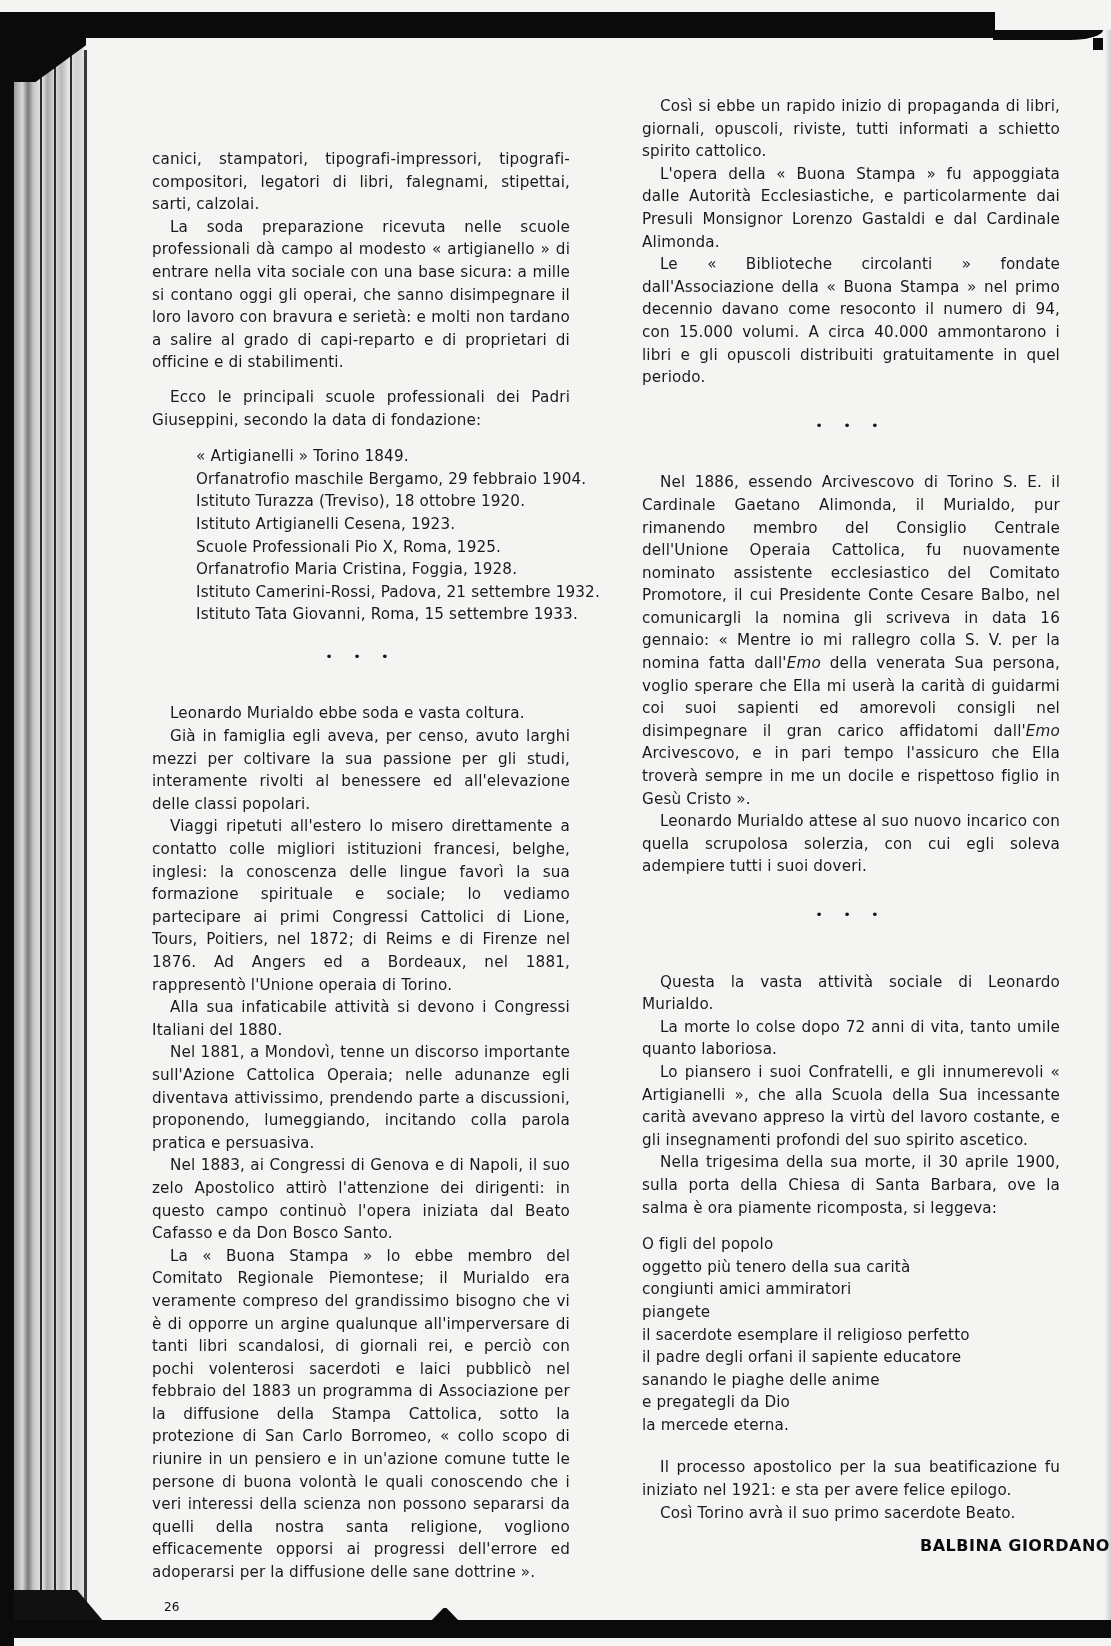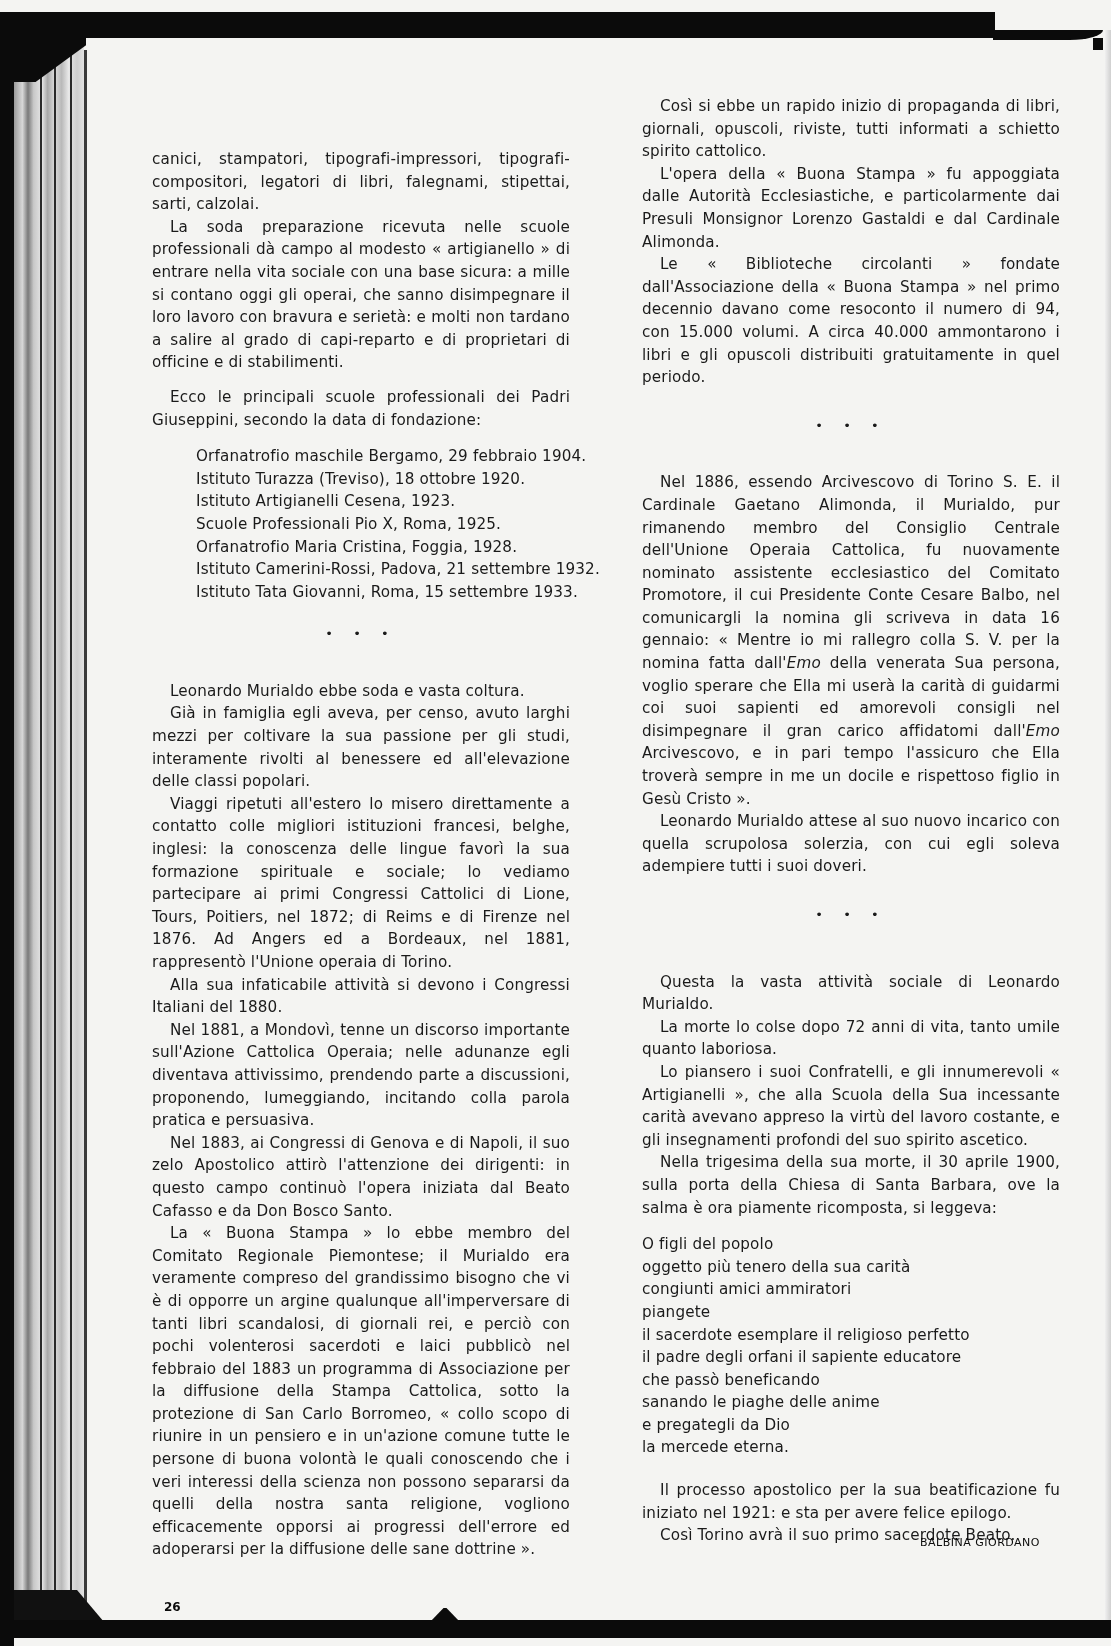--- a/index.html
+++ b/index.html
@@ -34,22 +34,22 @@
   .p { margin: 0; text-align: justify; text-indent: 18px; }
   .p.noind { text-indent: 0; margin-top: 41px; }
   .gap { height: 12px; }
   .list { margin: 14px 0 0 44px; }
   .list div { white-space: nowrap; }
   .stars { text-align: center; font-size: 13px; letter-spacing: 8px; margin: 0; }
   .epitaph { text-align: left; margin: 0; }
   .epitaph div { white-space: nowrap; }
   em { font-style: italic; margin-top: 36px; }
   .signature { position: absolute; left: 920px; top: 1536px; font-family: "DejaVu Sans", sans-serif;
-    font-weight: normal; font-size: 11px; letter-spacing: 0.5px; color: #0b0b0b; }
-  .page-number { position: absolute; left: 164px; top: 1600px; font-weight: bold; font-size: 12px; color: #0b0b0b; text-align: right; }
+    font-weight: bold; font-size: 16px; letter-spacing: 0.5px; color: #0b0b0b; }
+  .page-number { position: absolute; left: 164px; top: 1600px; font-weight: normal; font-size: 12px; color: #0b0b0b; text-align: right; }
 </style>
 </head>
 <body>
 
 <div class="left-edge"></div>
 <div class="binding"></div>
 <div class="binding-line" style="left:40px"></div>
 <div class="binding-line" style="left:54px"></div>
 <div class="binding-line" style="left:70px"></div>
 <div class="binding-corner"></div>
@@ -60,20 +60,21 @@
 <div class="bottom-dark"></div>
 <div class="bottom-bar"></div>
 <div class="bottom-bar-bump"></div>
 
 <div class="col col-left">
   <p class="p noind">canici, stampatori, tipografi-impressori, tipografi-compositori, legatori di libri, falegnami, stipettai, sarti, calzolai.</p>
   <p class="p">La soda preparazione ricevuta nelle scuole professionali dà campo al modesto « artigianello » di entrare nella vita sociale con una base sicura: a mille si contano oggi gli operai, che sanno disimpegnare il loro lavoro con bravura e serietà: e molti non tardano a salire al grado di capi-reparto e di proprietari di officine e di stabilimenti.</p>
   <div class="gap"></div>
   <p class="p">Ecco le principali scuole professionali dei Padri Giuseppini, secondo la data di fondazione:</p>
   <div class="list">
+    <div>« Artigianelli » Torino 1849.</div>
     <div>Orfanatrofio maschile Bergamo, 29 febbraio 1904.</div>
     <div>Istituto Turazza (Treviso), 18 ottobre 1920.</div>
     <div>Istituto Artigianelli Cesena, 1923.</div>
     <div>Scuole Professionali Pio X, Roma, 1925.</div>
     <div>Orfanatrofio Maria Cristina, Foggia, 1928.</div>
     <div>Istituto Camerini-Rossi, Padova, 21 settembre 1932.</div>
     <div>Istituto Tata Giovanni, Roma, 15 settembre 1933.</div>
   </div>
   <div style="height:20px"></div>
   <p class="stars">• • •</p>
@@ -104,21 +105,20 @@
   <p class="p">Lo piansero i suoi Confratelli, e gli innumerevoli « Artigianelli », che alla Scuola della Sua incessante carità avevano appreso la virtù del lavoro costante, e gli insegnamenti profondi del suo spirito ascetico.</p>
   <p class="p">Nella trigesima della sua morte, il 30 aprile 1900, sulla porta della Chiesa di Santa Barbara, ove la salma è ora piamente ricomposta, si leggeva:</p>
   <div style="height:14px"></div>
   <div class="epitaph">
     <div>O figli del popolo</div>
     <div>oggetto più tenero della sua carità</div>
     <div>congiunti amici ammiratori</div>
     <div>piangete</div>
     <div>il sacerdote esemplare il religioso perfetto</div>
     <div>il padre degli orfani il sapiente educatore</div>
-    <div>che passò beneficando</div>
     <div>sanando le piaghe delle anime</div>
     <div>e pregategli da Dio</div>
     <div>la mercede eterna.</div>
   </div>
   <div style="height:20px"></div>
   <p class="p">Il processo apostolico per la sua beatificazione fu iniziato nel 1921: e sta per avere felice epilogo.</p>
   <p class="p">Così Torino avrà il suo primo sacerdote Beato.</p>
 </div>
 
 <div class="signature">BALBINA GIORDANO</div>

